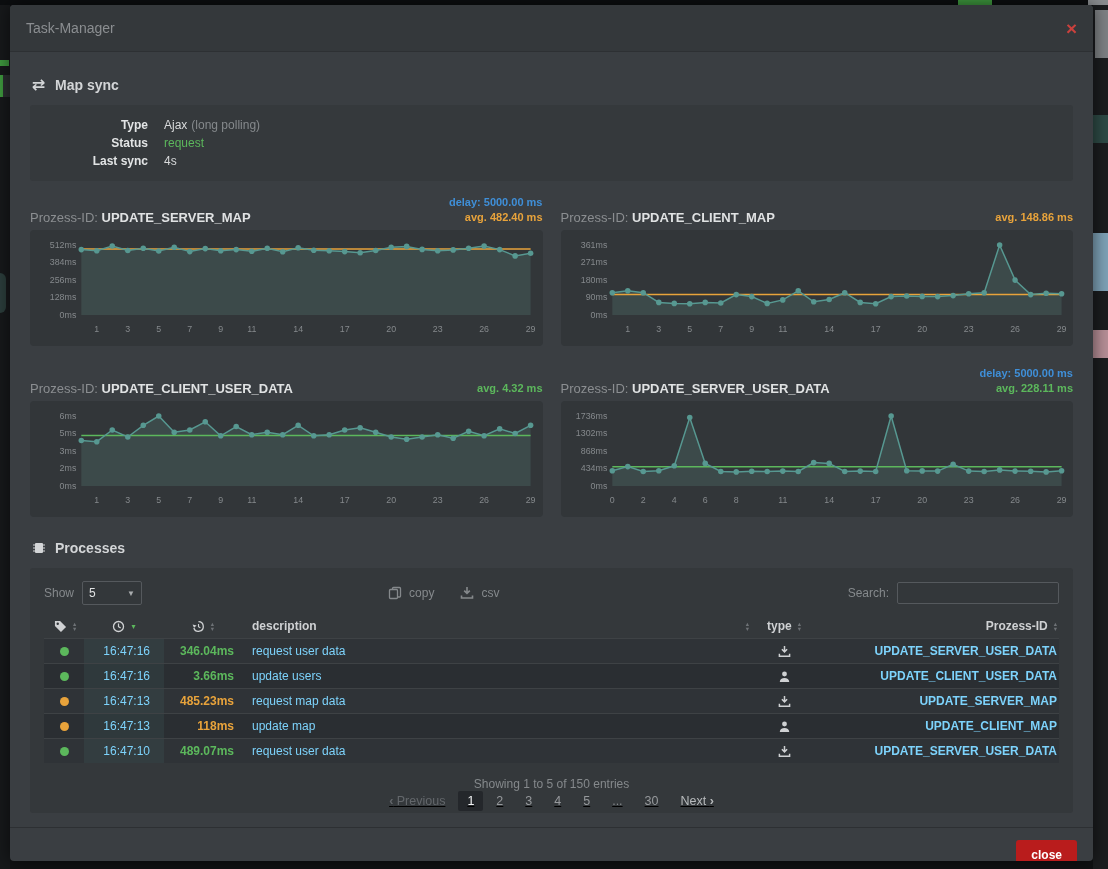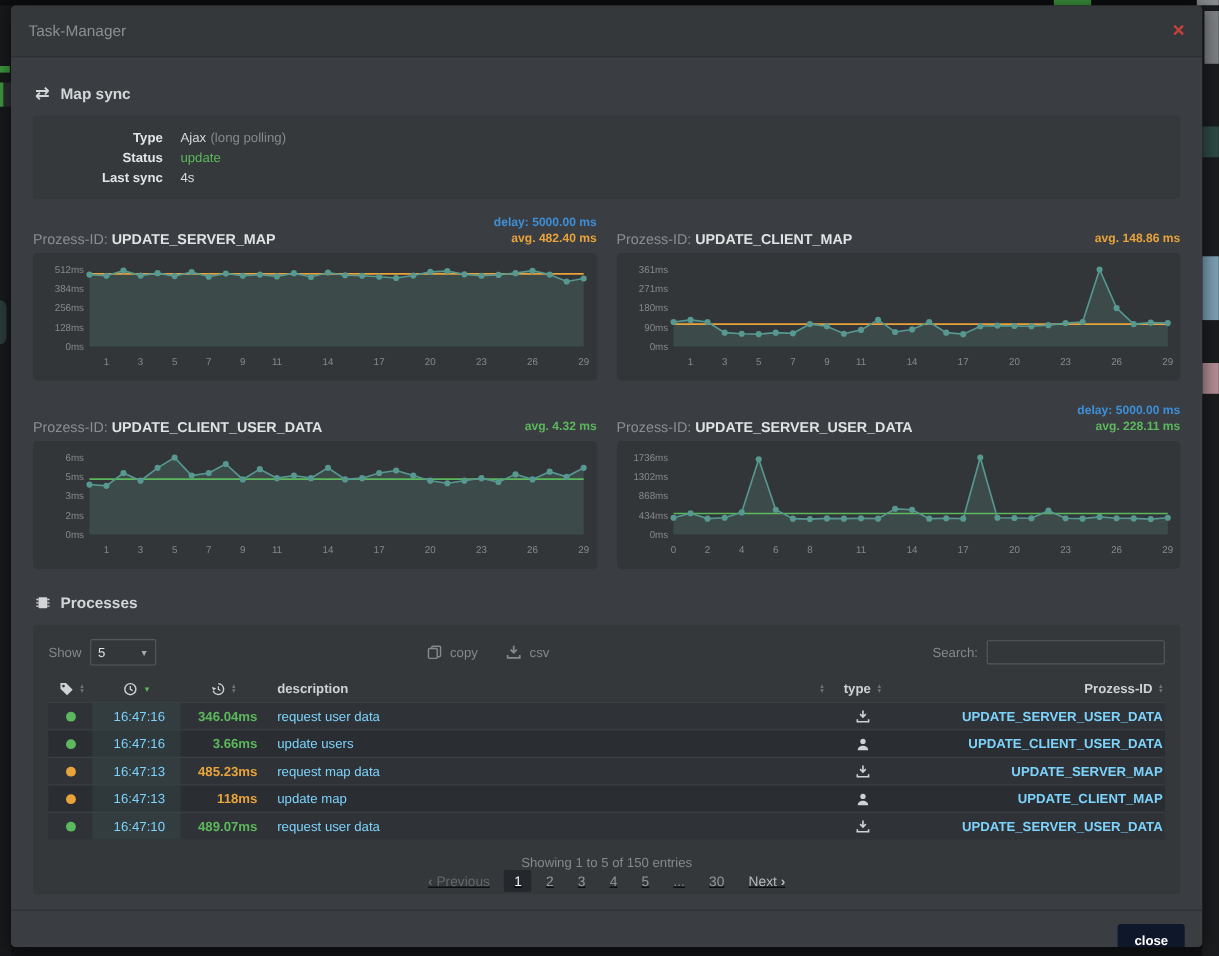--- a/index.html
+++ b/index.html
@@ -98,21 +98,21 @@
   .tf-info{color:#85898c;font-size:12px;}
   .pagination{display:flex;align-items:center;gap:4px;font-size:12.5px;text-decoration:underline;}
   .pg{padding:3px 9px;color:#96999c;cursor:pointer;border-radius:2px;}
   .pg.prev{color:#63676b;}
   .pg.next{color:#b7babc;}
   .pg.current{background:#24272b;color:#f2f3f4;}
   .pg.dots{cursor:default;color:#85898c;}
   .chev{font-weight:bold;}
 
   .modal-footer{border-top:1px solid #2d3033;margin-top:14px;padding:12px 16px;display:flex;justify-content:flex-end;}
-  .close-btn{background:#0f172a;color:#ffffff;font-weight:bold;font-size:12px;border:none;border-radius:3px;
+  .close-btn{background:#b91c1c;color:#ffffff;font-weight:bold;font-size:12px;border:none;border-radius:3px;
     padding:8px 15px;cursor:pointer;font-family:inherit;}
 </style>
 </head>
 <body>
 
 <div class="topbar">
   <div class="seg-green"></div>
   <div class="seg-gray"></div>
 </div>
 <div class="bg-strip-left">
@@ -140,21 +140,21 @@
       <span>Map sync</span>
     </div>
 
     <div class="sync-panel">
       <div class="sync-row">
         <span class="sync-label">Type</span>
         <span class="sync-value"><span>Ajax</span><span class="sync-note">(long polling)</span></span>
       </div>
       <div class="sync-row">
         <span class="sync-label">Status</span>
-        <span class="sync-value v-green">update</span>
+        <span class="sync-value v-green">request</span>
       </div>
       <div class="sync-row">
         <span class="sync-label">Last sync</span>
         <span class="sync-value">4s</span>
       </div>
     </div>
 
     <div class="charts-grid">
 
       <div class="chart-card">

